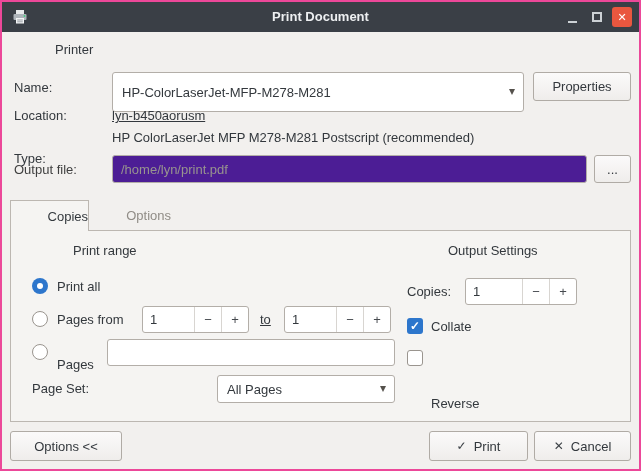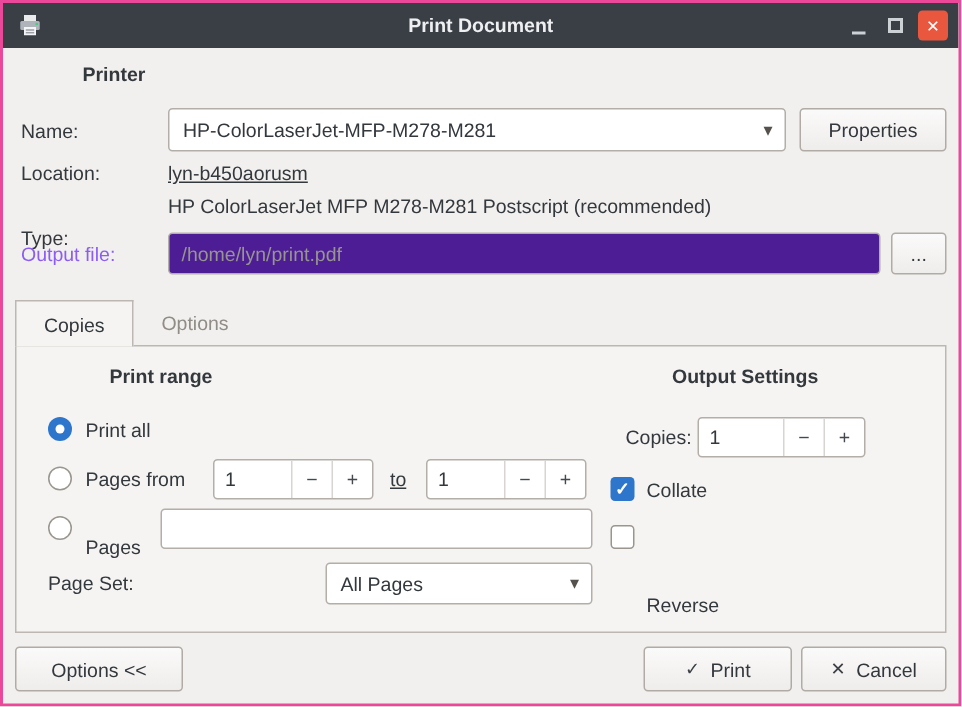--- a/index.html
+++ b/index.html
@@ -31,22 +31,22 @@
   .controls { position: absolute; right: 7px; top: 5px; display: flex; gap: 5px; }
   .ctrl {
     width: 20px; height: 20px; border-radius: 3px;
     display: flex; align-items: center; justify-content: center;
   }
   .ctrl.close { background: #e9573f; color: #fff; font-size: 11px; }
   .min-glyph { width: 9px; height: 2px; background: #ccd1d5; margin-top: 9px; }
   .max-glyph { width: 10px; height: 10px; border: 2px solid #ccd1d5; }
   
   .lbl { position: absolute; white-space: nowrap; }
-  .lbl.bold { font-weight: bold; padding-left: 41px; }
-  .lbl.dim { color: #8b5cf6; }
+  .lbl.bold { font-weight: normal; padding-left: 41px; }
+  .lbl.dim { color: #404040; }
   .combo, .text-input, .spin {
     position: absolute; background: #ffffff;
     border: 1px solid #b3aea8; border-radius: 3px;
   }
   .combo { display: flex; align-items: center; padding: 0 24px 0 9px; }
   .combo .arrow {
     position: absolute; right: 8px; top: 50%; transform: translateY(-54%);
     color: #55514c; font-size: 12px;
   }
   .text-input { display: flex; align-items: center; padding: 0 8px; background: #4c1d95; }
@@ -74,21 +74,21 @@
   .checkbox { position: absolute; width: 16px; height: 16px; border-radius: 3px; }
   .checkbox.on {
     background: #2d76cc; color: #ffffff;
     display: flex; align-items: center; justify-content: center;
     font-size: 12px; font-weight: bold;
   }
   .checkbox.off { background: #ffffff; border: 1px solid #9a958f; }
   
   .tab {
     position: absolute; top: 198px; height: 30px;
-    display: flex; align-items: center; justify-content: center;
+    display: flex; align-items: center; justify-content: flex-end;
   }
   .tab.active {
     background: #f5f4f2; border: 1px solid #bcb7b1; border-bottom: none;
     z-index: 2; height: 31px;
   }
   .tab.inactive { color: #908c86; }
   .panel {
     position: absolute; left: 8px; top: 228px; width: 621px; height: 192px;
     background: #f5f4f2; border: 1px solid #bcb7b1; z-index: 1;
   }
@@ -123,21 +123,21 @@
       </div>
       <div class="ctrl close">
         <span>✕</span>
       </div>
     </div>
   </div>
 
   <div class="lbl bold" style="left:12px; top:40px;">Printer</div>
 
   <div class="lbl" style="left:12px; top:78px;">Name:</div>
-  <div class="combo" style="left:110px; top:70px; width:412px; height:29px;">
+  <div class="combo" style="left:110px; top:70px; width:412px; height:40px;">
     <span>HP-ColorLaserJet-MFP-M278-M281</span>
     <span class="arrow">▾</span>
   </div>
   <div class="btn" style="left:531px; top:70px; width:98px; height:29px;">
     <span>Properties</span>
   </div>
 
   <div class="lbl" style="left:12px; top:106px;">Location:</div>
   <div class="lbl" style="left:110px; top:106px;text-decoration:underline;">lyn-b450aorusm</div>
 
@@ -185,21 +185,21 @@
     <input class="pages-input" style="left: 96px; top: 108px; width: 288px; height: 27px;" value="">
 
     <div class="lbl" style="left:21px; top:150px;">Page Set:</div>
     <div class="combo" style="left:206px; top:144px; width:178px; height:28px;">
       <span>All Pages</span>
       <span class="arrow">▾</span>
     </div>
 
     <div class="lbl bold" style="left:396px; top:12px;">Output Settings</div>
 
-    <div class="lbl" style="left:396px; top:53px;margin-left:10px;">Copies:</div>
+    <div class="lbl" style="left:396px; top:53px;">Copies:</div>
     <div class="spin" style="left:454px; top:47px; width:112px; height:27px;">
       <span class="val">1</span>
       <span class="sbtn">−</span>
       <span class="sbtn">+</span>
     </div>
 
     <span class="checkbox on" style="left:396px; top:87px;">
       <span>✓</span>
     </span>
     <div class="lbl" style="left:420px; top:88px;">Collate</div>

